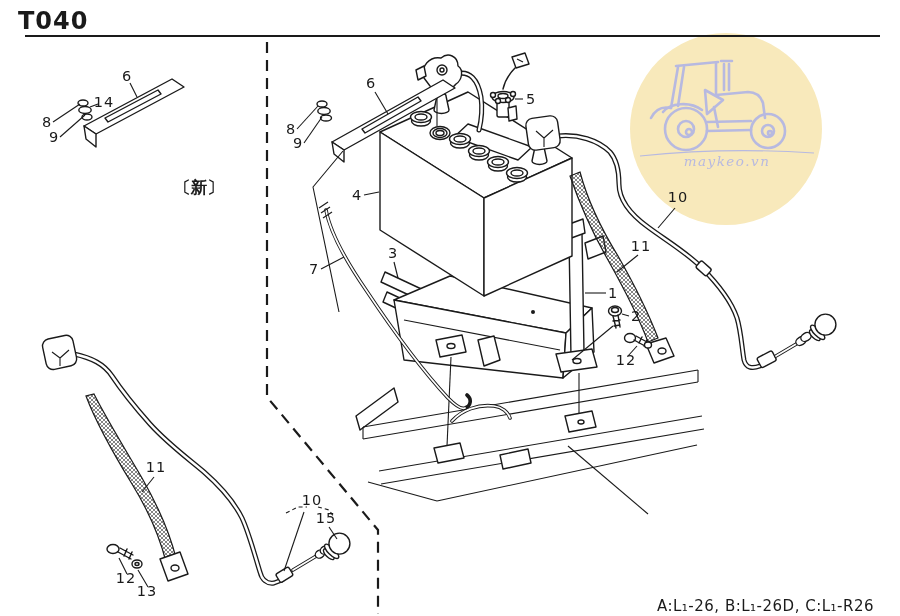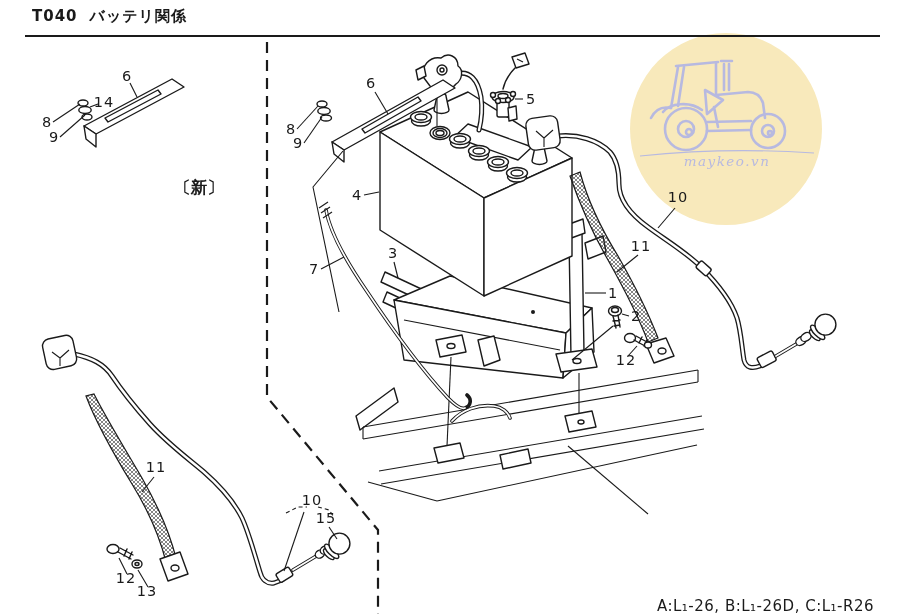--- a/index.html
+++ b/index.html
@@ -1,20 +1,20 @@
 <!DOCTYPE html>
 <html style="--ink: #1a1a1a; --wm-bg: #f8e9bb; --wm-line: #b7b9e0;"><head>
 <meta charset="utf-8">
 <style>
   html,body{margin:0;padding:0;background:#fff;}
   .stage{position:relative;width:900px;height:616px;background:#fff;overflow:hidden;
          font-family:"DejaVu Sans","Liberation Sans",sans-serif;}
   .stage svg{position:absolute;left:0;top:0;}
-  .page-title{position:absolute;left:32px;top:7px;font-weight:bold;font-size:15px;
-              color:var(--ink);letter-spacing:1px;display:flex;gap:12px;}
+  .page-title{position:absolute;left:18px;top:7px;font-weight:bold;font-size:24px;
+              color:var(--ink);letter-spacing:1px;display:flex;gap:18px;}
   
   .ln{stroke:var(--ink);fill:none;stroke-width:1.4;stroke-linejoin:round;stroke-linecap:round;}
   .fw{stroke:var(--ink);fill:#fff;stroke-width:1.4;stroke-linejoin:round;}
   .thin{stroke:var(--ink);fill:none;stroke-width:1.1;stroke-linejoin:round;}
   .ldr{stroke:var(--ink);fill:none;stroke-width:1.1;}
   .dash{stroke:var(--ink);fill:none;stroke-width:2.2;stroke-dasharray:11 7;}
   .ldash{stroke:var(--ink);fill:none;stroke-width:1.1;stroke-dasharray:4 3;}
   .tube{stroke:var(--ink);stroke-width:5;fill:none;stroke-linecap:round;stroke-linejoin:round;}
   .tube-core{stroke:#fff;stroke-width:2.4;fill:none;stroke-linecap:round;stroke-linejoin:round;}
   .rod{stroke:var(--ink);stroke-width:3.6;fill:none;stroke-linecap:round;}
@@ -317,15 +317,14 @@
         <text x="312" y="505" class="callout">10</text>
         <text x="326" y="523" class="callout">15</text>
       </g>
 
   <text class="new-tag" x="199" y="193">〔新〕</text>
   <text class="footer" x="874" y="611">A:L₁-26,  B:L₁-26D,  C:L₁-R26</text>
 </svg>
 
 <div class="page-title">
   <span>T040</span>
-  <span>バッテリ関係</span>
 </div>
 </div>
 
 </body></html>

